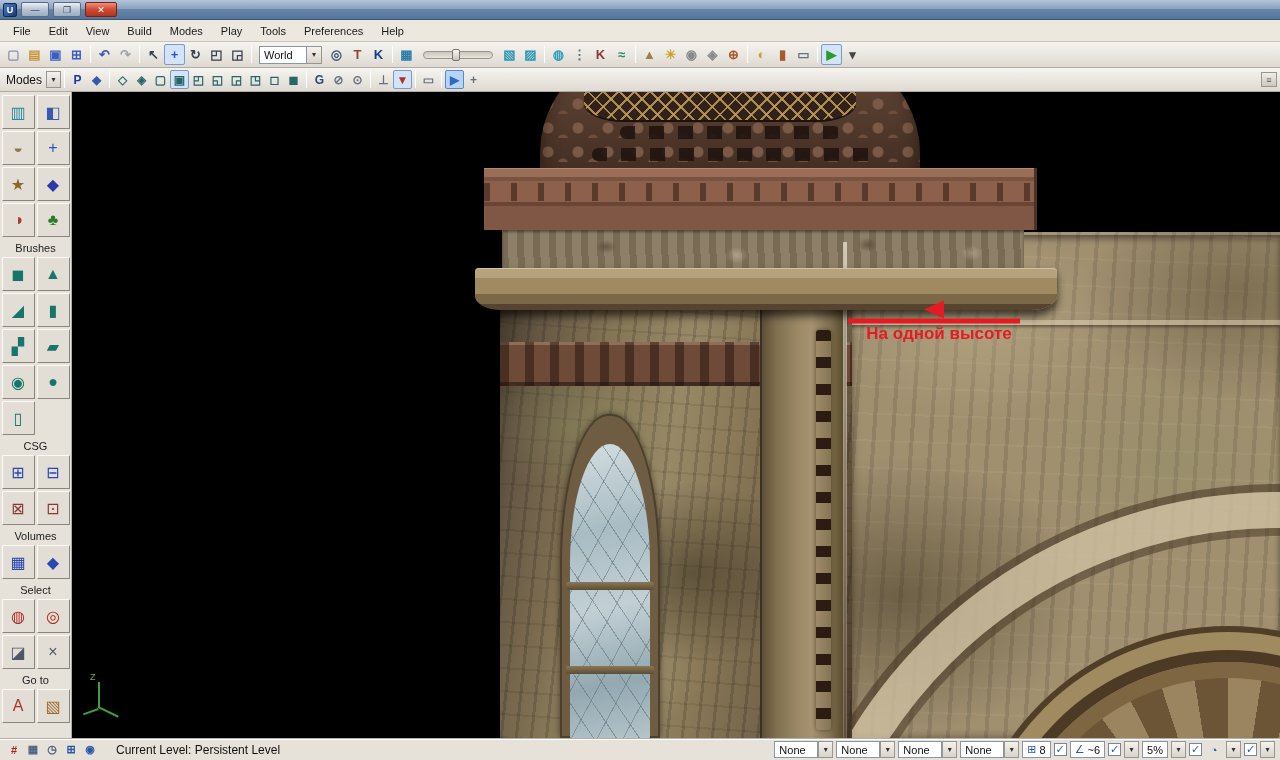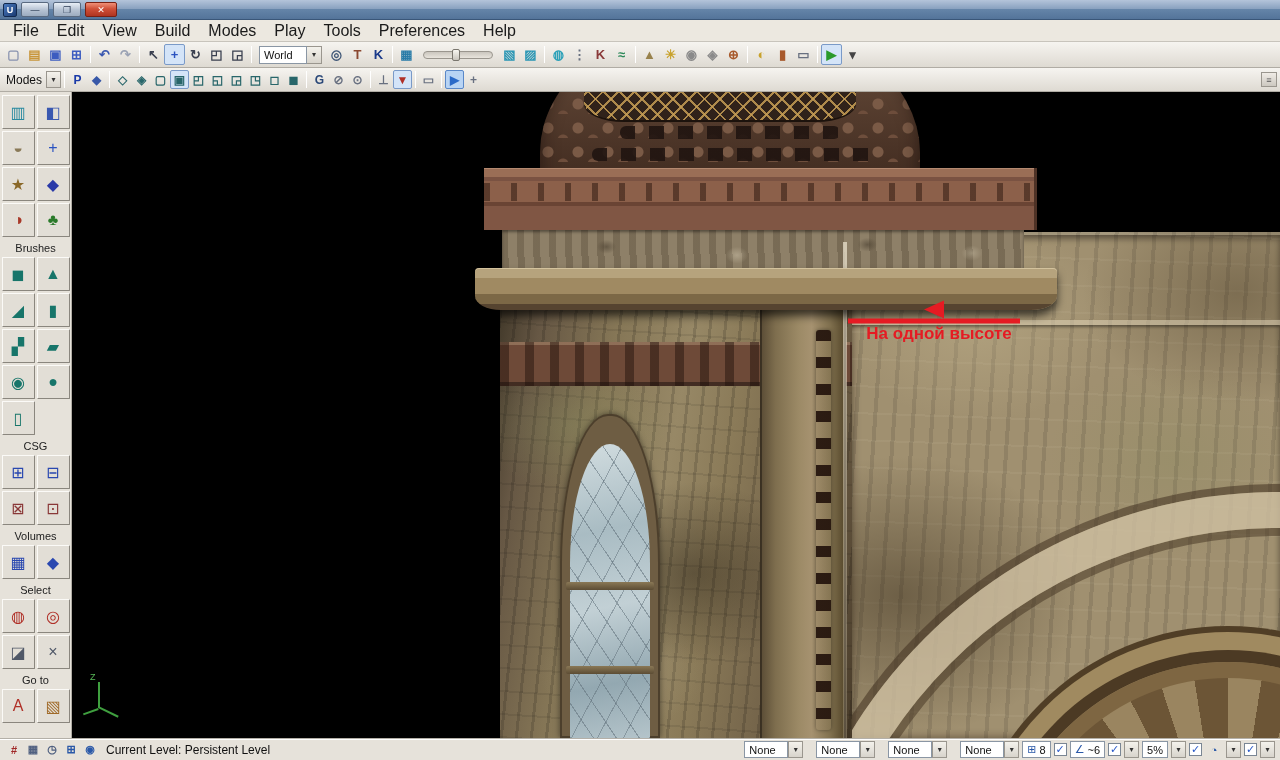--- a/index.html
+++ b/index.html
@@ -5,21 +5,21 @@
 *{box-sizing:border-box;margin:0;padding:0}
 html,body{width:1280px;height:760px;overflow:hidden;background:#000;font-family:"Liberation Sans","DejaVu Sans",sans-serif}
 .app{width:1280px;height:760px;display:flex;flex-direction:column;background:#e8e4dc}
 
 .titlebar{height:20px;background:linear-gradient(180deg,#b4c4da 0%,#8aa2c0 45%,#6484a8 50%,#54749a 100%);display:flex;align-items:center;padding:0 3px;gap:4px;border-bottom:1px solid #3a5678;flex:0 0 auto}
 .app-icon{width:14px;height:14px;background:linear-gradient(135deg,#4a7ac0,#1a3a70);border:1px solid #12294e;border-radius:2px;color:#fff;font-size:9px;font-weight:bold;display:flex;align-items:center;justify-content:center}
 .title-text{flex:1;color:#fff;font-size:12px;text-shadow:0 1px 2px rgba(10,30,60,.8);padding-left:2px;white-space:nowrap;overflow:hidden}
 .win-btn{width:28px;height:15px;font-size:9px;display:flex;align-items:center;justify-content:center;border:1px solid #5a6a80;border-radius:2px;background:linear-gradient(#e8eef6,#b8c4d4 50%,#9cacc0);color:#2a3a52;padding:0}
 .win-btn.close{background:linear-gradient(#f09078,#d05038 45%,#b03420);border-color:#7a2012;color:#fff;width:32px}
 
-.menubar{height:22px;background:#ece8e0;display:flex;align-items:center;padding:0 4px;border-bottom:1px solid #c8c4bc;font-size:16px;flex:0 0 auto}
+.menubar{height:22px;background:#ece8e0;display:flex;align-items:center;padding:0 4px;border-bottom:1px solid #c8c4bc;font-size:11px;flex:0 0 auto}
 .menu-item{padding:2px 9px;color:#1a1a1a;background:none;border:0;font:inherit}
 
 .toolbar{background:linear-gradient(#f6f4f0,#dedad2);border-bottom:1px solid #b0aca4;display:flex;align-items:center;padding:0 3px;flex:0 0 auto}
 .tb1{height:26px}
 .tb2{height:24px}
 .tb-group{display:flex;align-items:center}
 .tbtn{width:21px;height:21px;border:1px solid transparent;background:none;border-radius:2px;display:flex;align-items:center;justify-content:center;font-size:13px;padding:0;font-weight:bold}
 .tb2 .tbtn{width:19px;height:19px;font-size:12px}
 .hl{background:#d4e4f8;border-color:#7a9ac8}
 .hlBlue{background:#b8d4f4;border-color:#5a88c8}
@@ -70,21 +70,21 @@
 .rosette::after{content:"";position:absolute;inset:60px;border-radius:50%;background:radial-gradient(circle,#b29a70 0 30%,#7c6440 31% 45%,#98805a 46% 60%,#6a5436 61% 75%,#8c744e 76%);box-shadow:inset 0 0 0 6px #463420}
 
 .annot{position:absolute;display:flex;align-items:center;transform:translateY(-50%);z-index:30}
 .annot-head{width:0;height:0;border-top:9px solid transparent;border-bottom:9px solid transparent;border-right:20px solid #e51b23}
 .annot-line{height:5px;background:#e51b23}
 .annot-text{margin-left:10px;font-size:17px;font-weight:600;color:#e51b23;white-space:nowrap}
 
 .statusbar{height:22px;background:#e6e2da;border-top:1px solid #b4b0a8;box-shadow:inset 0 1px 0 #fff;display:flex;align-items:center;padding:0 5px;font-size:12px;gap:3px;flex:0 0 auto}
 .sb-ics{display:flex;align-items:center;gap:1px}
 .sb-ics .tbtn{width:18px;height:18px;font-size:11px}
-.sb-text{margin-left:4px;color:#111;white-space:nowrap}
+.sb-text{margin-left:14px;color:#111;white-space:nowrap}
 .status-right{margin-left:auto;display:flex;align-items:center;gap:3px}
 .combo{display:flex}
 .combo-val{width:44px;height:17px;background:#fff;border:1px solid #8a96a4;font-size:11px;padding:2px 4px;color:#111;display:block}
 .snapbox{height:17px;border:1px solid #8a96a4;background:#fff;display:flex;align-items:center;padding:0 4px;font-size:11px;gap:3px;color:#111}
 .snap-glyph{color:#2a58a8;font-size:11px}
 .cbx{width:13px;height:13px;background:#fff;border:1px solid #7a8694;color:#2858c8;font-size:11px;line-height:11px;display:flex;align-items:center;justify-content:center}
 .sb-mini{width:18px;height:17px;border:1px solid transparent;display:flex;align-items:center;justify-content:center;font-size:11px;color:#2a58a8}
 </style>
 </head>
 <body>
@@ -466,21 +466,21 @@
         </button>
         <button class="tbtn" title="drag-grid-snap">
           <span style="color: rgb(42, 88, 168);">⊞</span>
         </button>
         <button class="tbtn" title="realtime-audio">
           <span style="color: rgb(42, 88, 168);">◉</span>
         </button>
       </div>
     <span class="sb-text">Current Level:  Persistent Level</span>
     <div class="status-right">
-      <div style="display:flex;gap:13px" id="layer-combos">
+      <div style="display:flex;gap:3px" id="layer-combos">
           <div class="combo">
             <span class="combo-val">None</span>
             <span class="dd-btn">▾</span>
           </div>
           <div class="combo">
             <span class="combo-val">None</span>
             <span class="dd-btn">▾</span>
           </div>
           <div class="combo">
             <span class="combo-val">None</span>

